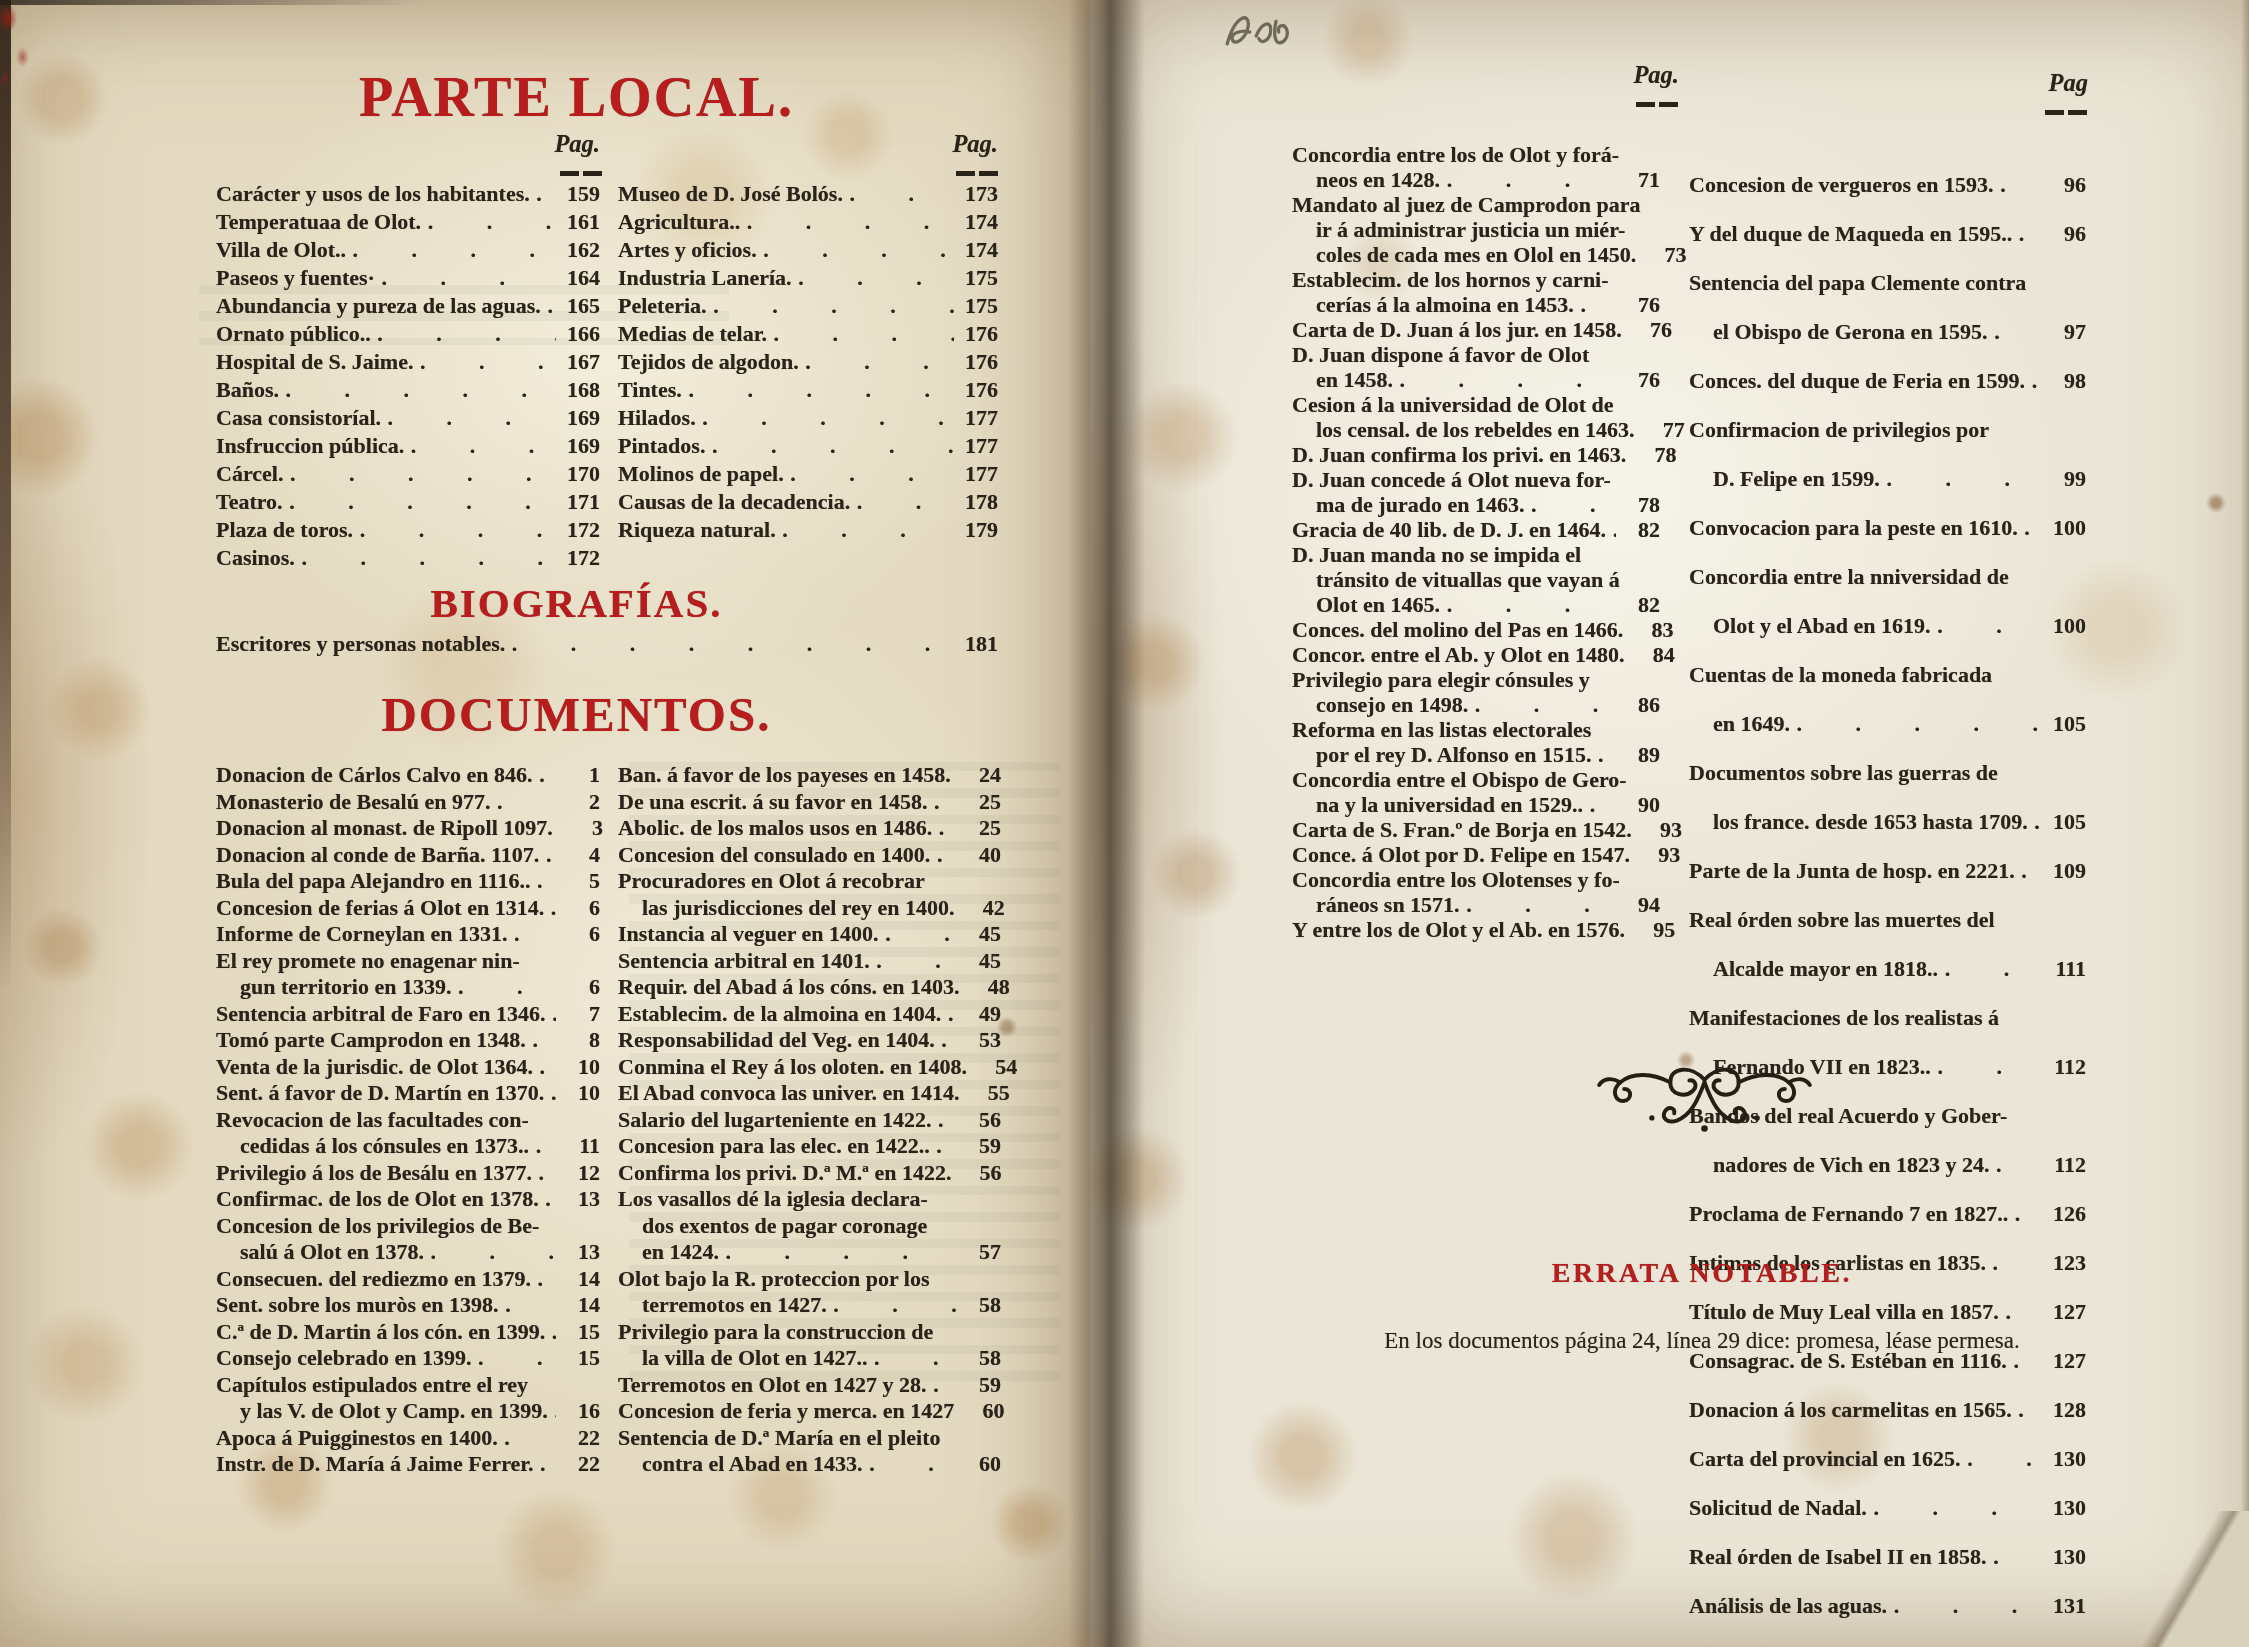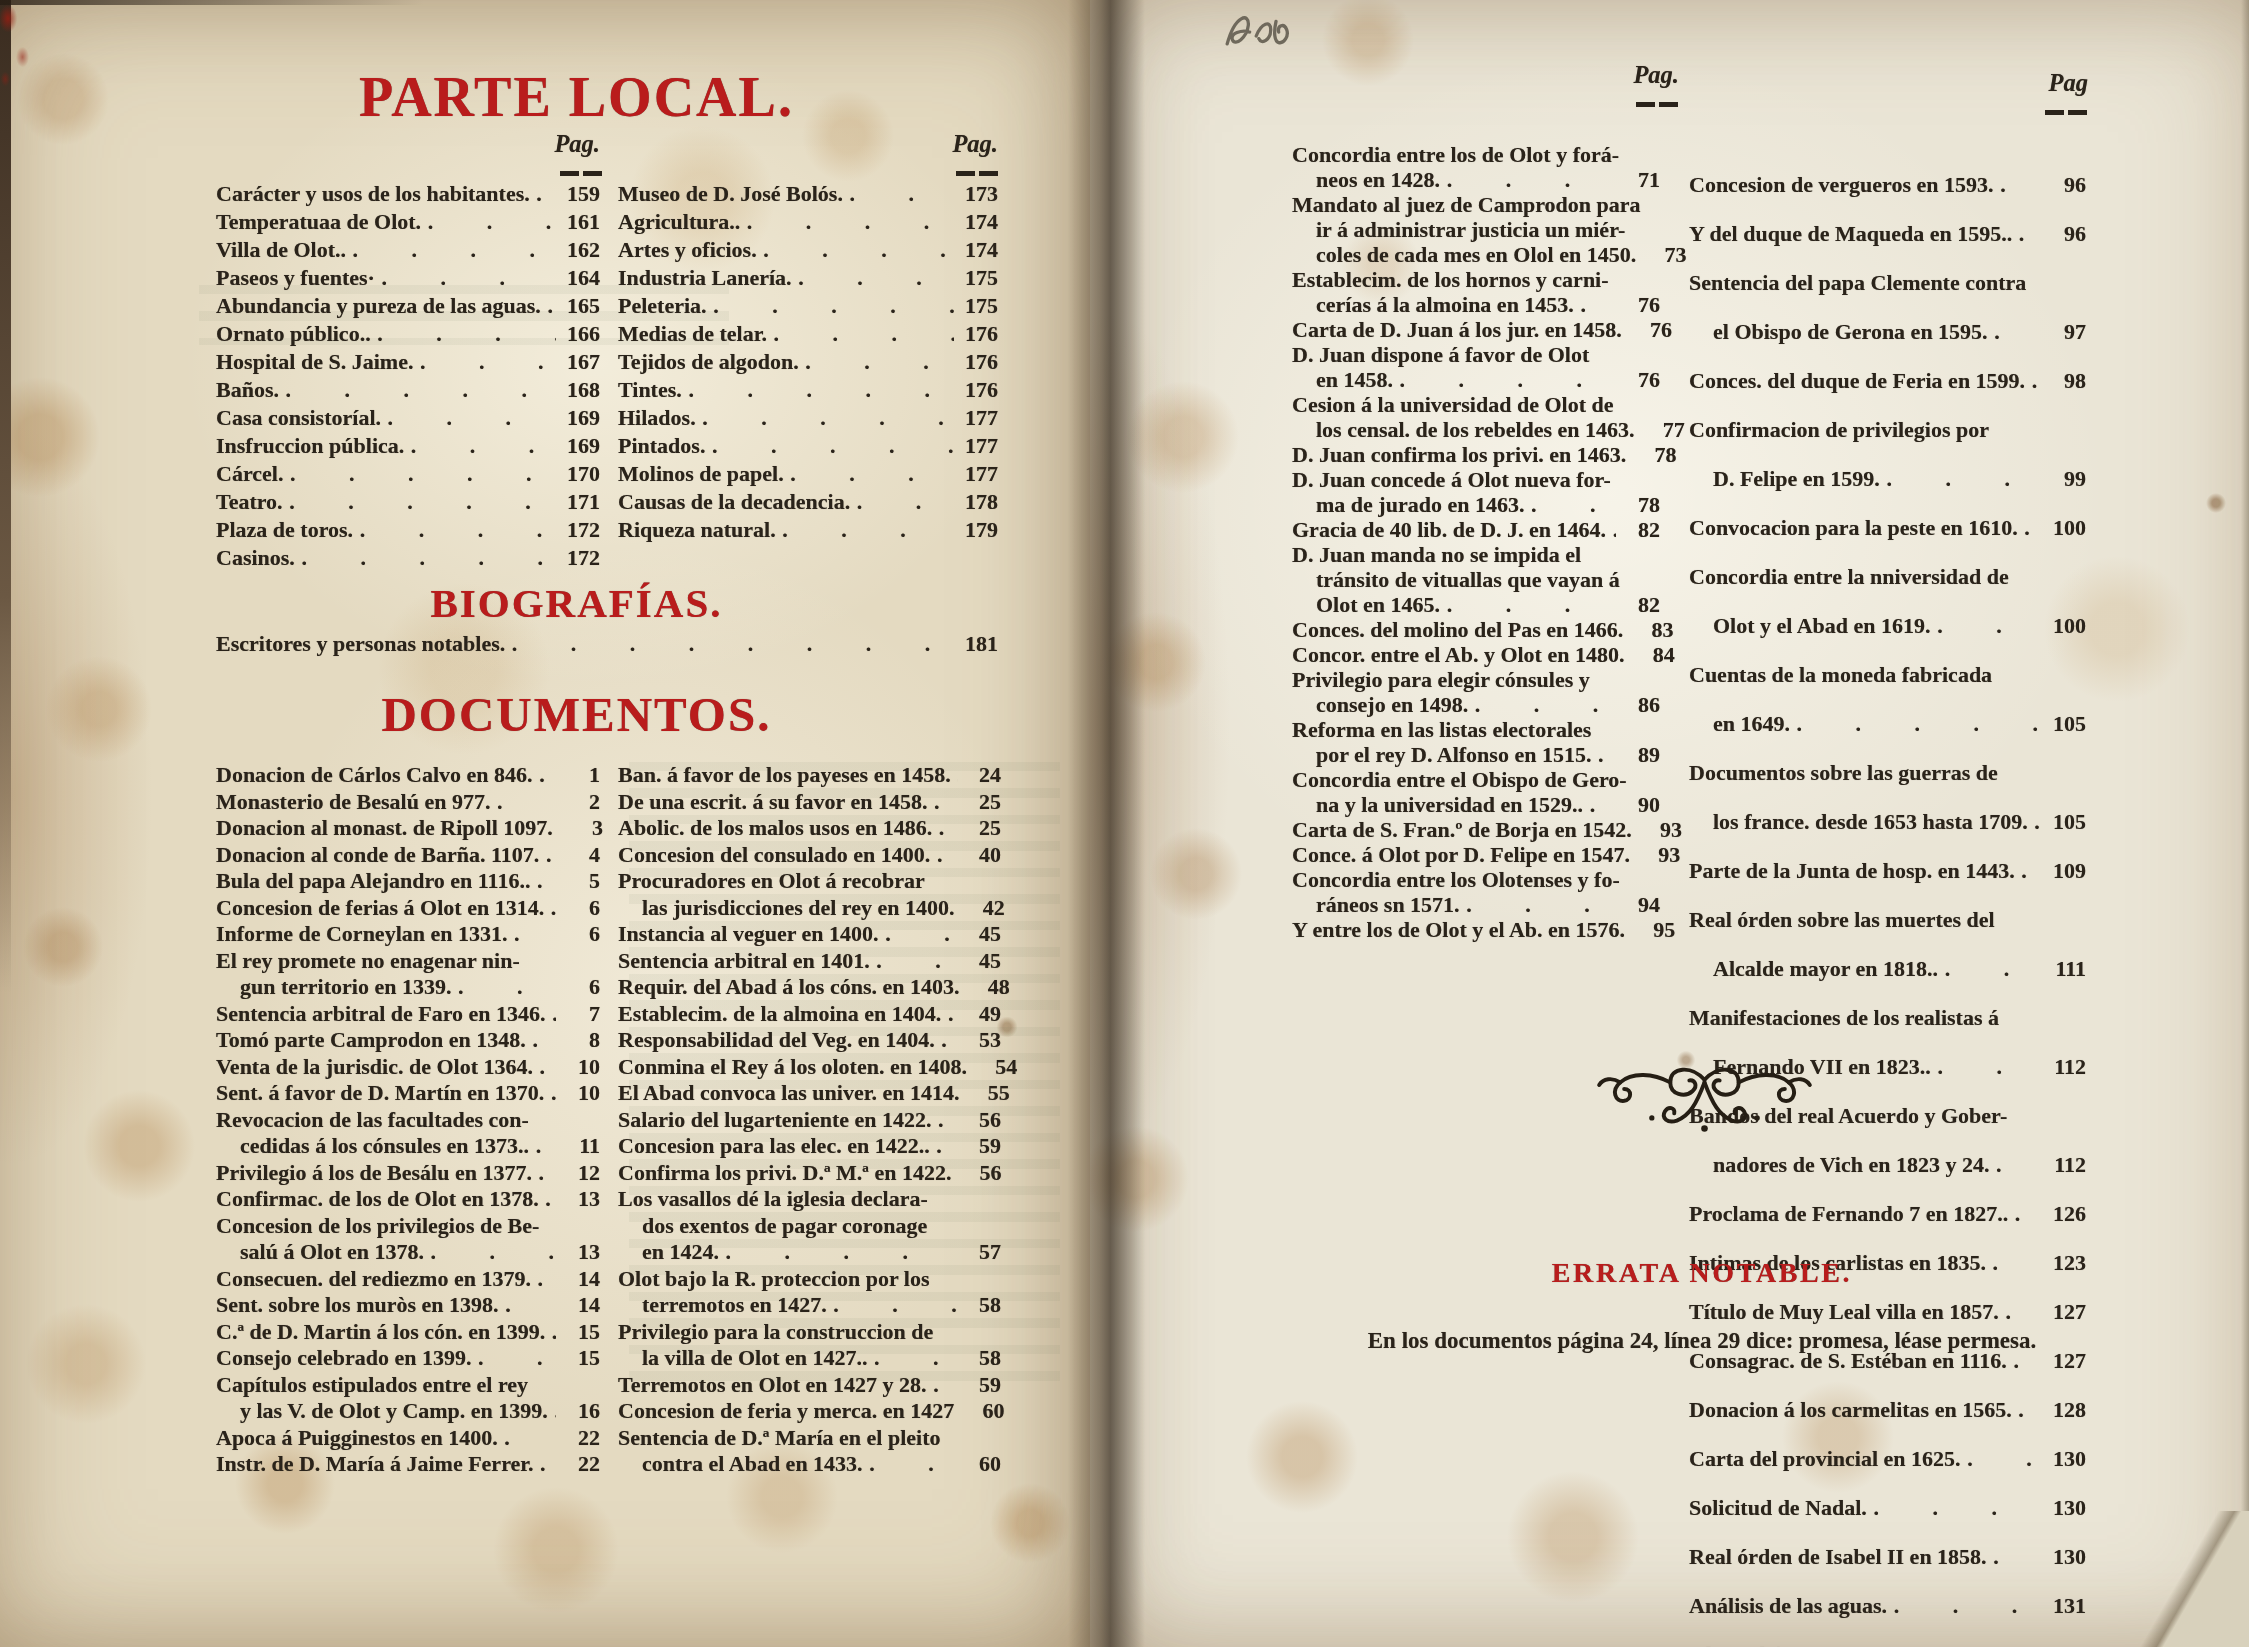--- a/index.html
+++ b/index.html
@@ -91,21 +91,21 @@
   .p42 .toc-row{height:28px;}
   .p40 .toc-row{height:26.5px;}
   .p375 .toc-row{height:25px;}
   .p38 .toc-row{height:25px;margin-top:24px;}
   .toc-row .lab{flex:0 0 auto;}
   .toc-row.indent .lab{padding-left:24px;}
   .toc-row .lead{flex:1 1 0;min-width:0;overflow:hidden;letter-spacing:24px;margin:0 2.6px 0 6.6px;}
   .toc-row .pg{flex:0 0 auto;min-width:41px;text-align:right;}
 
   .errata-body{position:absolute;left:1225px;top:1328px;width:954px;text-align:center;
-    font-size:23px;font-weight:700;text-shadow:0 0 0.7px rgba(36,29,18,.45);}
+    font-size:23px;font-weight:400;text-shadow:0 0 0.7px rgba(36,29,18,.45);}
   .ornament{position:absolute;left:1592px;top:1060px;width:225px;height:79px;}
   .pencil{position:absolute;left:1215px;top:3.3px;width:93px;height:66px;}
 </style>
 </head>
 <body>
 
 <div class="page page-left">
   <div class="ghost" style="left:629px;top:762px;width:431px;height:629px;"></div>
   <div class="ghost" style="left:199px;top:285px;width:530px;height:60px;"></div>
 </div>
@@ -782,21 +782,21 @@
       <span class="lab">Documentos sobre las guerras de</span>
       <span class="lead"></span>
       <span class="pg"></span>
     </div>
     <div class="toc-row indent">
       <span class="lab">los france. desde 1653 hasta 1709.</span>
       <span class="lead">. . . . . . . . . . . . . .</span>
       <span class="pg">105</span>
     </div>
     <div class="toc-row">
-      <span class="lab">Parte de la Junta de hosp. en 1443.</span>
+      <span class="lab">Parte de la Junta de hosp. en 2221.</span>
       <span class="lead">. . . . . . . . . . . . . .</span>
       <span class="pg">109</span>
     </div>
     <div class="toc-row">
       <span class="lab">Real órden sobre las muertes del</span>
       <span class="lead"></span>
       <span class="pg"></span>
     </div>
     <div class="toc-row indent">
       <span class="lab">Alcalde mayor en 1818..</span>

